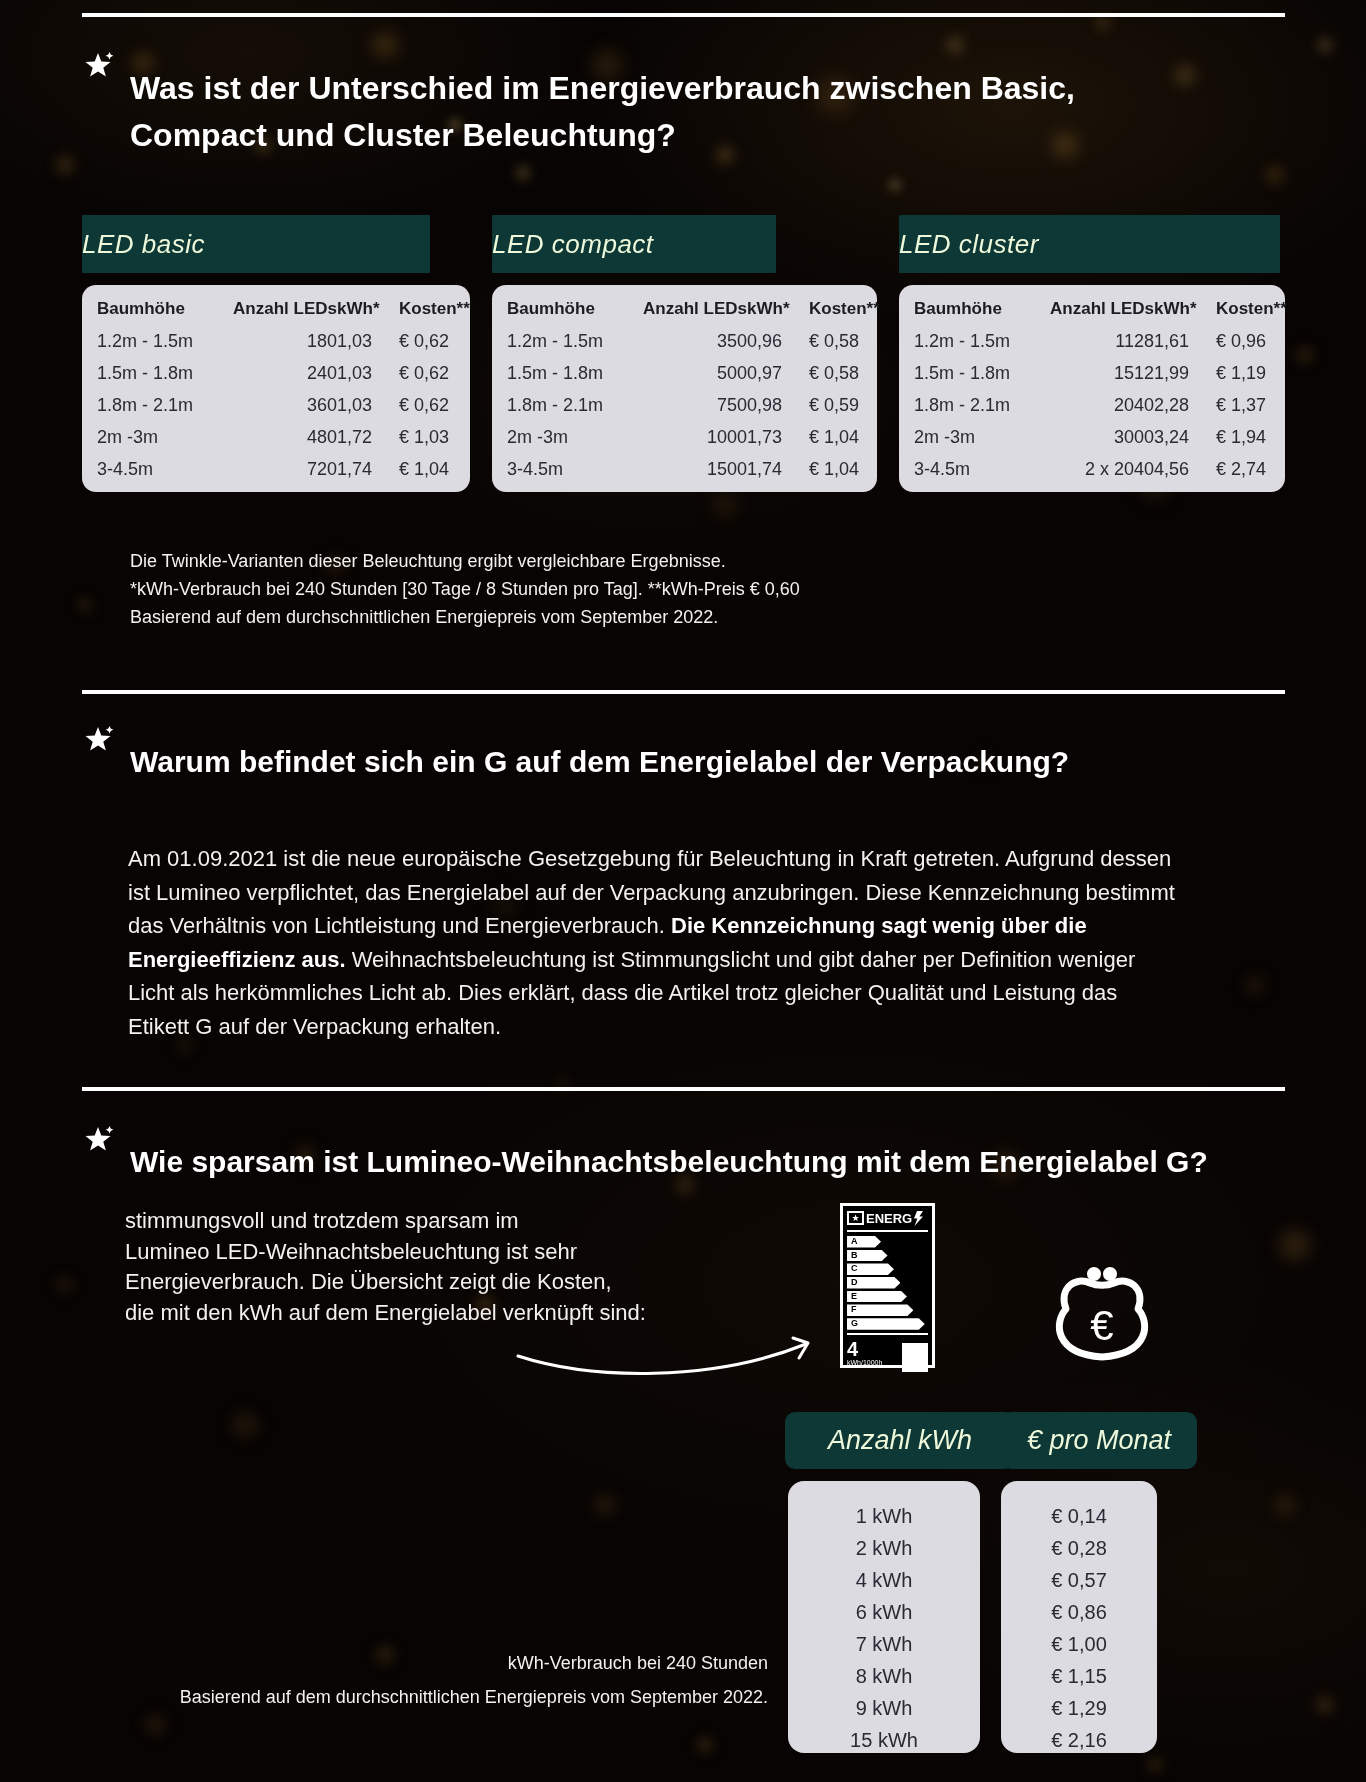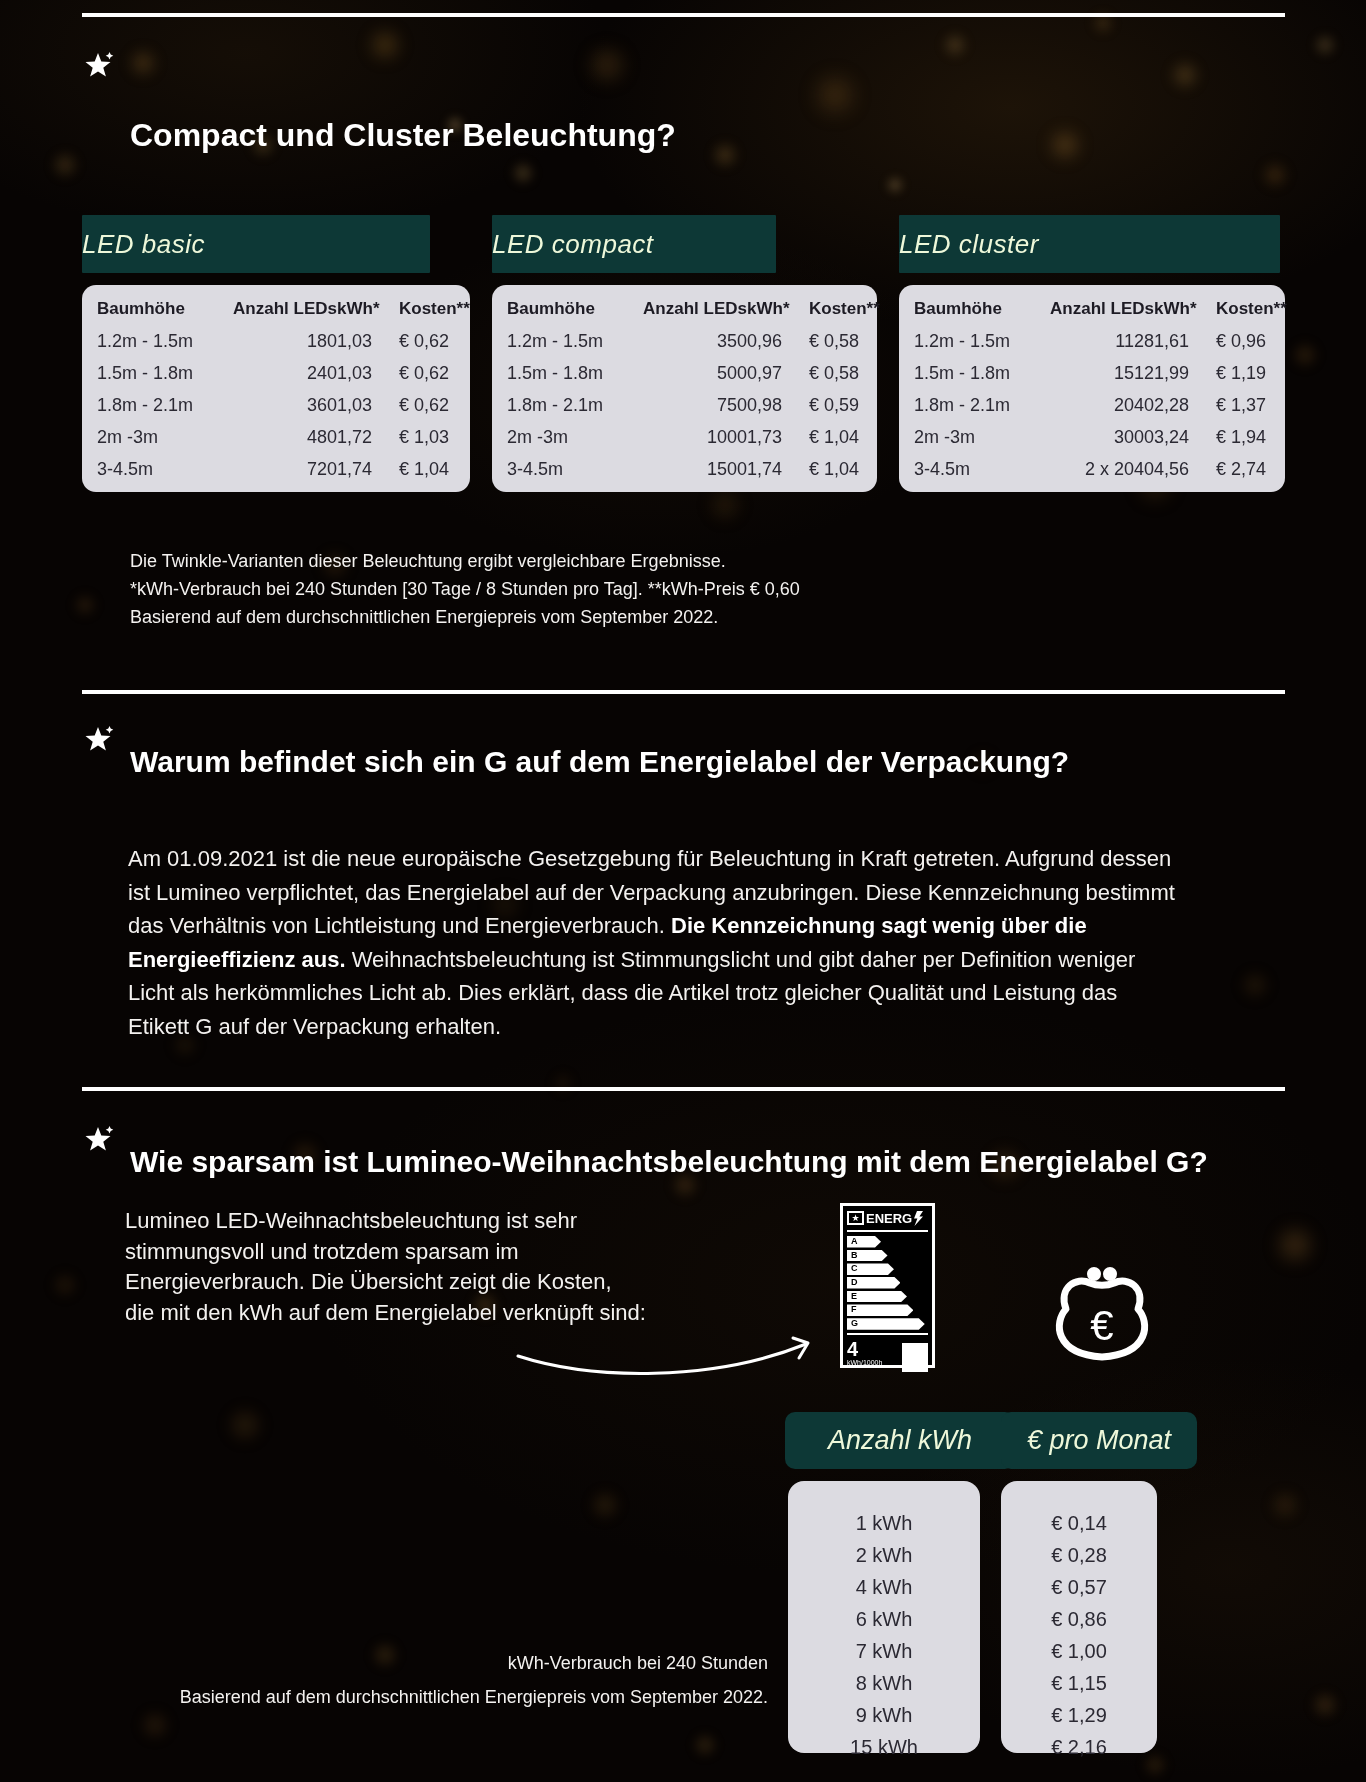--- a/index.html
+++ b/index.html
@@ -84,37 +84,37 @@
   .el-square{position:absolute;right:0;bottom:1px;width:26px;height:29px;background:#fff;}
 
   .purse{position:absolute;left:1046px;top:1260px;}
   .hand-arrow{position:absolute;left:512px;top:1328px;}
 
   
   .mini-head{position:absolute;top:1412px;height:57px;background:var(--teal,#0d3836);border-radius:10px;
     display:flex;align-items:center;justify-content:center;font-style:italic;font-size:27px;color:var(--pale,#eef8da);}
   .mh-kwh{left:785px;width:230px}.mh-cost{left:1001px;width:196px}
   .mini-body{position:absolute;top:1481px;height:272px;background:var(--tbl,#dcdbe1);border-radius:16px;
-    box-sizing:border-box;padding-top:26px;color:#2b2933;}
+    box-sizing:border-box;padding-top:19px;color:#2b2933;}
   .mb-kwh{left:788px;width:192px}.mb-cost{left:1001px;width:156px}
   .mini-row{height:32px;line-height:32px;text-align:center;font-size:20px;}
 </style>
 </head>
 <body>
 
 <div class="page">
   <div class="bokeh"></div>
 
   <div class="divider d1"></div>
 
   <svg class="star s1" viewBox="0 0 30 30">
     <path d="M14 3 L17.3 11.6 L26.5 11.9 L19.3 17.7 L21.9 26.6 L14 21.4 L6.1 26.6 L8.7 17.7 L1.5 11.9 L10.7 11.6 Z" fill="#fff"></path>
     <path d="M25.5 2 l1.2 2.6 2.6 1.2 -2.6 1.2 -1.2 2.6 -1.2 -2.6 -2.6 -1.2 2.6 -1.2 Z" fill="#fff"></path>
   </svg>
-  <h1 class="h-title t1"><br><span>Compact und Cluster Beleuchtung?</span></h1>
+  <h1 class="h-title t1"><span>Was ist der Unterschied im Energieverbrauch zwischen Basic,</span><br><span>Compact und Cluster Beleuchtung?</span></h1>
 
   <div class="cmp-head head0">
       <span>LED basic</span>
     </div>
   <div class="cmp-head head1">
       <span>LED compact</span>
     </div>
   <div class="cmp-head head2">
       <span>LED cluster</span>
     </div>
@@ -251,22 +251,22 @@
 
   <div class="divider d3"></div>
 
   <svg class="star s3" viewBox="0 0 30 30">
     <path d="M14 3 L17.3 11.6 L26.5 11.9 L19.3 17.7 L21.9 26.6 L14 21.4 L6.1 26.6 L8.7 17.7 L1.5 11.9 L10.7 11.6 Z" fill="#fff"></path>
     <path d="M25.5 2 l1.2 2.6 2.6 1.2 -2.6 1.2 -1.2 2.6 -1.2 -2.6 -2.6 -1.2 2.6 -1.2 Z" fill="#fff"></path>
   </svg>
   <h2 class="h-title t3">Wie sparsam ist Lumineo-Weihnachtsbeleuchtung mit dem Energielabel G?</h2>
 
   <div class="intro3">
+    <div>stimmungsvoll und trotzdem sparsam im</div>
     <div>Lumineo LED-Weihnachtsbeleuchtung ist sehr</div>
-    <div>stimmungsvoll und trotzdem sparsam im</div>
     <div>Energieverbrauch. Die Übersicht zeigt die Kosten,</div>
     <div>die mit den kWh auf dem Energielabel verknüpft sind:</div>
   </div>
 
   <svg class="hand-arrow" width="315" height="58" viewBox="0 0 315 58">
     <path d="M6 28 C80 52 200 54 294 16" fill="none" stroke="#fff" stroke-width="3" stroke-linecap="round"></path>
     <path d="M281 10 L296 15 L287 30" fill="none" stroke="#fff" stroke-width="3" stroke-linecap="round" stroke-linejoin="round"></path>
   </svg>
 
   <div class="elabel">

